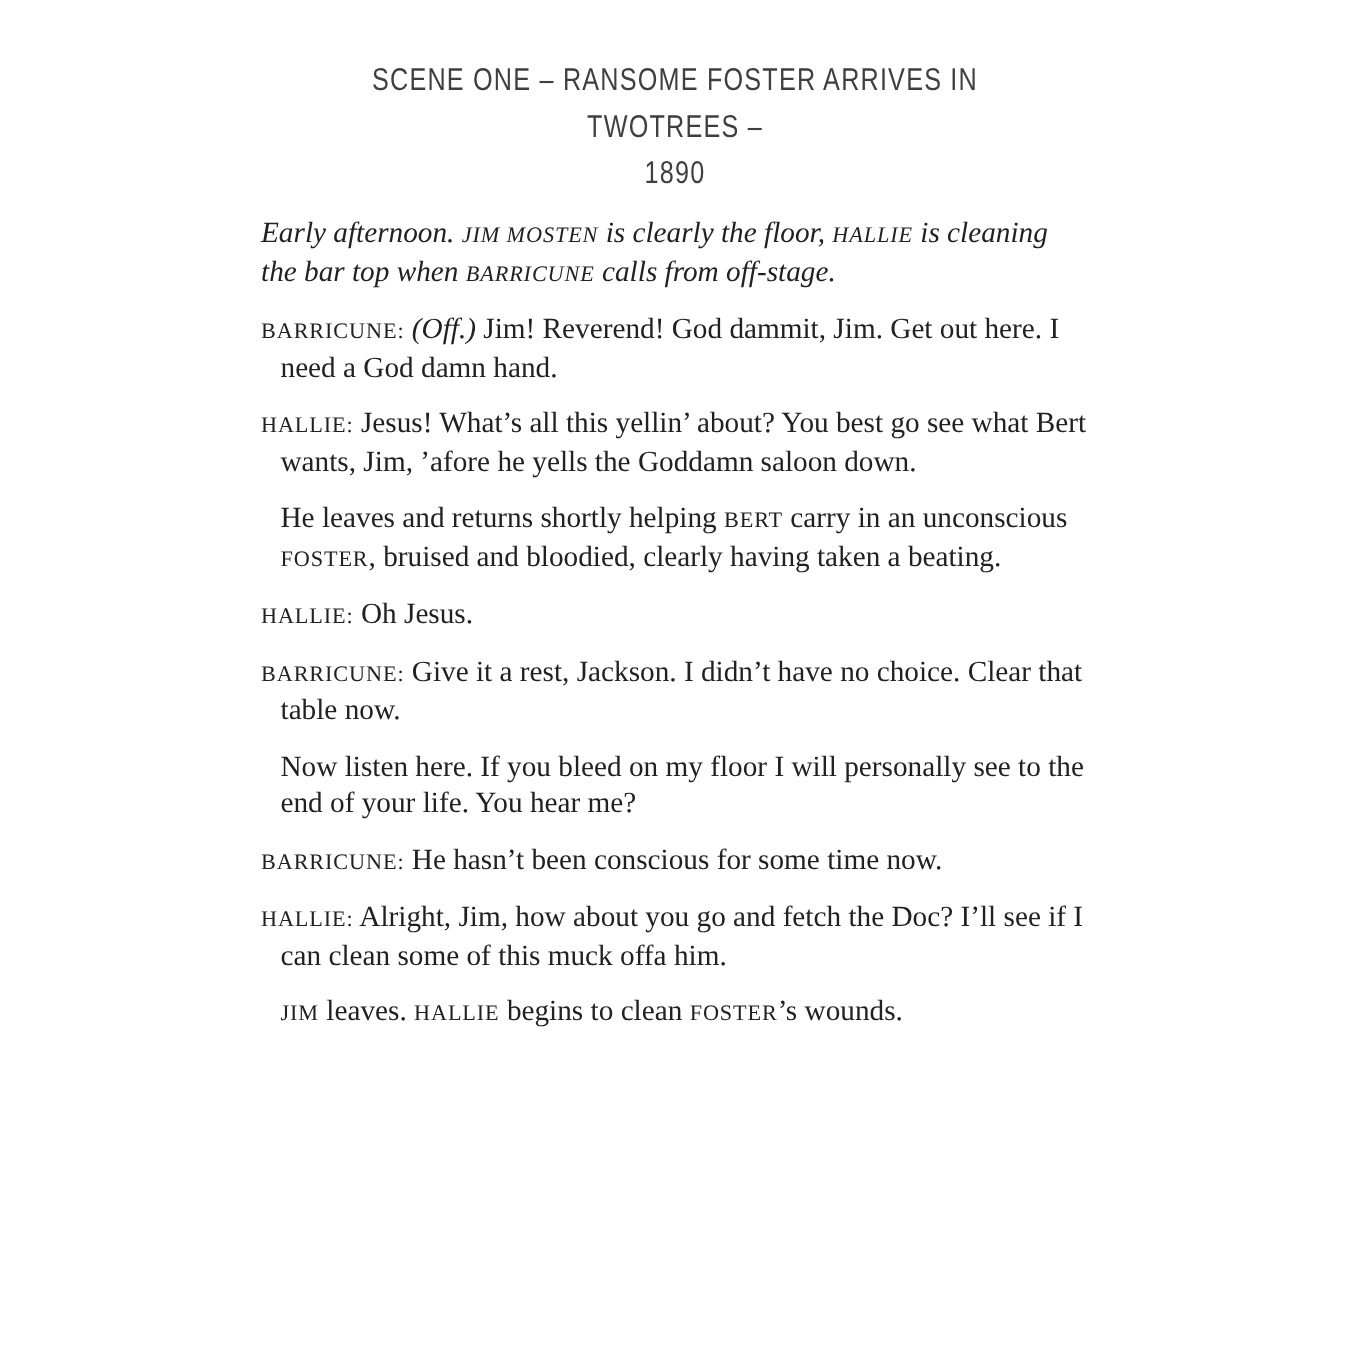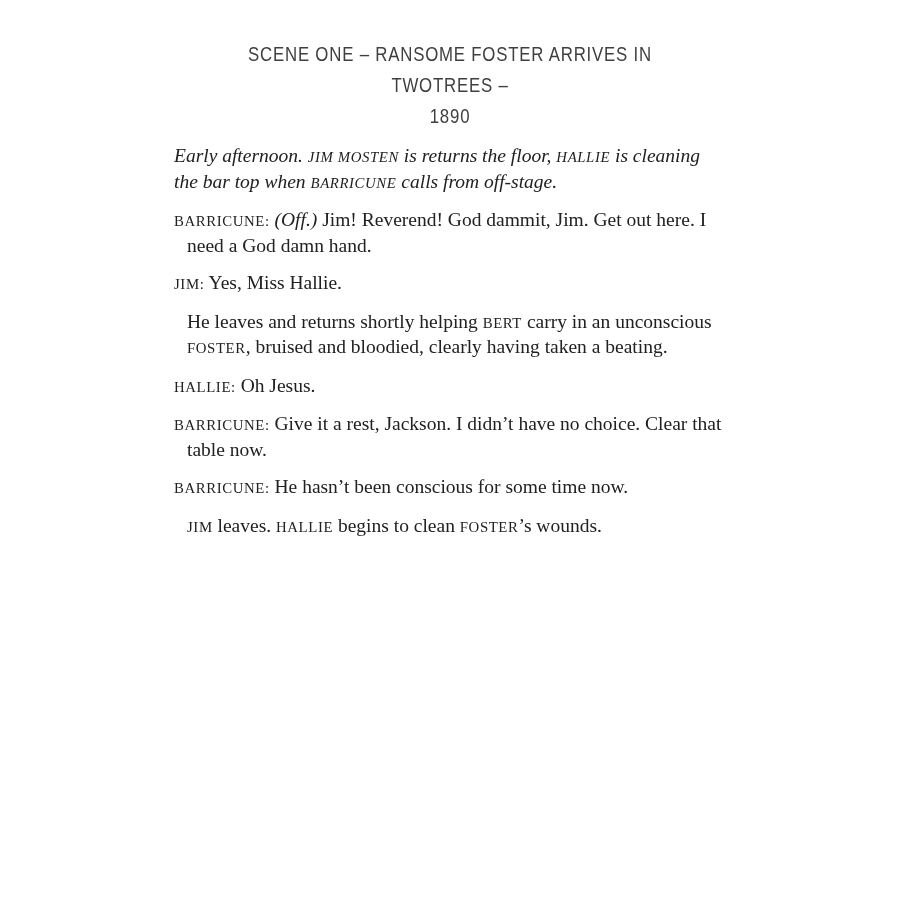--- a/index.html
+++ b/index.html
@@ -62,22 +62,24 @@
 </style>
 </head>
 <body>
 
 <div class="page">
   <h1 class="title">
     <span style="display:block">SCENE ONE – RANSOME FOSTER ARRIVES IN TWOTREES –</span>
     <span style="display:block">1890</span>
   </h1>
   <div class="script-body">
-      <p class="stage-open"><span class="plain">Early afternoon. </span><span class="sc">JIM MOSTEN</span><span class="plain"> is returns the floor, </span><span class="sc">HALLIE</span><span class="plain"> is cleaning the bar top when </span><span class="sc">BARRICUNE</span><span class="plain"> calls from off-stage.</span></p>
+      <p class="stage-open"><span class="plain">Early afternoon. </span><span class="sc">JIM MOSTEN</span><span class="plain"> is clearly the floor, </span><span class="sc">HALLIE</span><span class="plain"> is cleaning the bar top when </span><span class="sc">BARRICUNE</span><span class="plain"> calls from off-stage.</span></p>
       <p class="dialogue"><span class="sc">BARRICUNE:</span> <span class="italic">(Off.)</span><span class="plain"> Jim! Reverend! God dammit, Jim. Get out here. I need a God damn hand.</span></p>
-      <p class="dialogue"><span class="sc">JIM:</span> <span class="plain">Yes, Miss Hallie.</span></p>
+      <p class="dialogue"><span class="sc">HALLIE:</span> <span class="plain">Jesus! What’s all this yellin’ about? You best go see what Bert wants, Jim, ’afore he yells the Goddamn saloon down.</span></p>
       <p class="stage"><span class="plain">He leaves and returns shortly helping </span><span class="sc">BERT</span><span class="plain"> carry in an unconscious </span><span class="sc">FOSTER</span><span class="plain">, bruised and bloodied, clearly having taken a beating.</span></p>
       <p class="dialogue"><span class="sc">HALLIE:</span> <span class="plain">Oh Jesus.</span></p>
       <p class="dialogue"><span class="sc">BARRICUNE:</span> <span class="plain">Give it a rest, Jackson. I didn’t have no choice. Clear that table now.</span></p>
+      <p class="continuation"><span class="plain">Now listen here. If you bleed on my floor I will personally see to the end of your life. You hear me?</span></p>
       <p class="dialogue"><span class="sc">BARRICUNE:</span> <span class="plain">He hasn’t been conscious for some time now.</span></p>
+      <p class="dialogue"><span class="sc">HALLIE:</span> <span class="plain">Alright, Jim, how about you go and fetch the Doc? I’ll see if I can clean some of this muck offa him.</span></p>
       <p class="stage"><span class="sc">JIM</span><span class="plain"> leaves. </span><span class="sc">HALLIE</span><span class="plain"> begins to clean </span><span class="sc">FOSTER</span><span class="plain">’s wounds.</span></p>
     </div>
 </div>
 
 </body></html>

